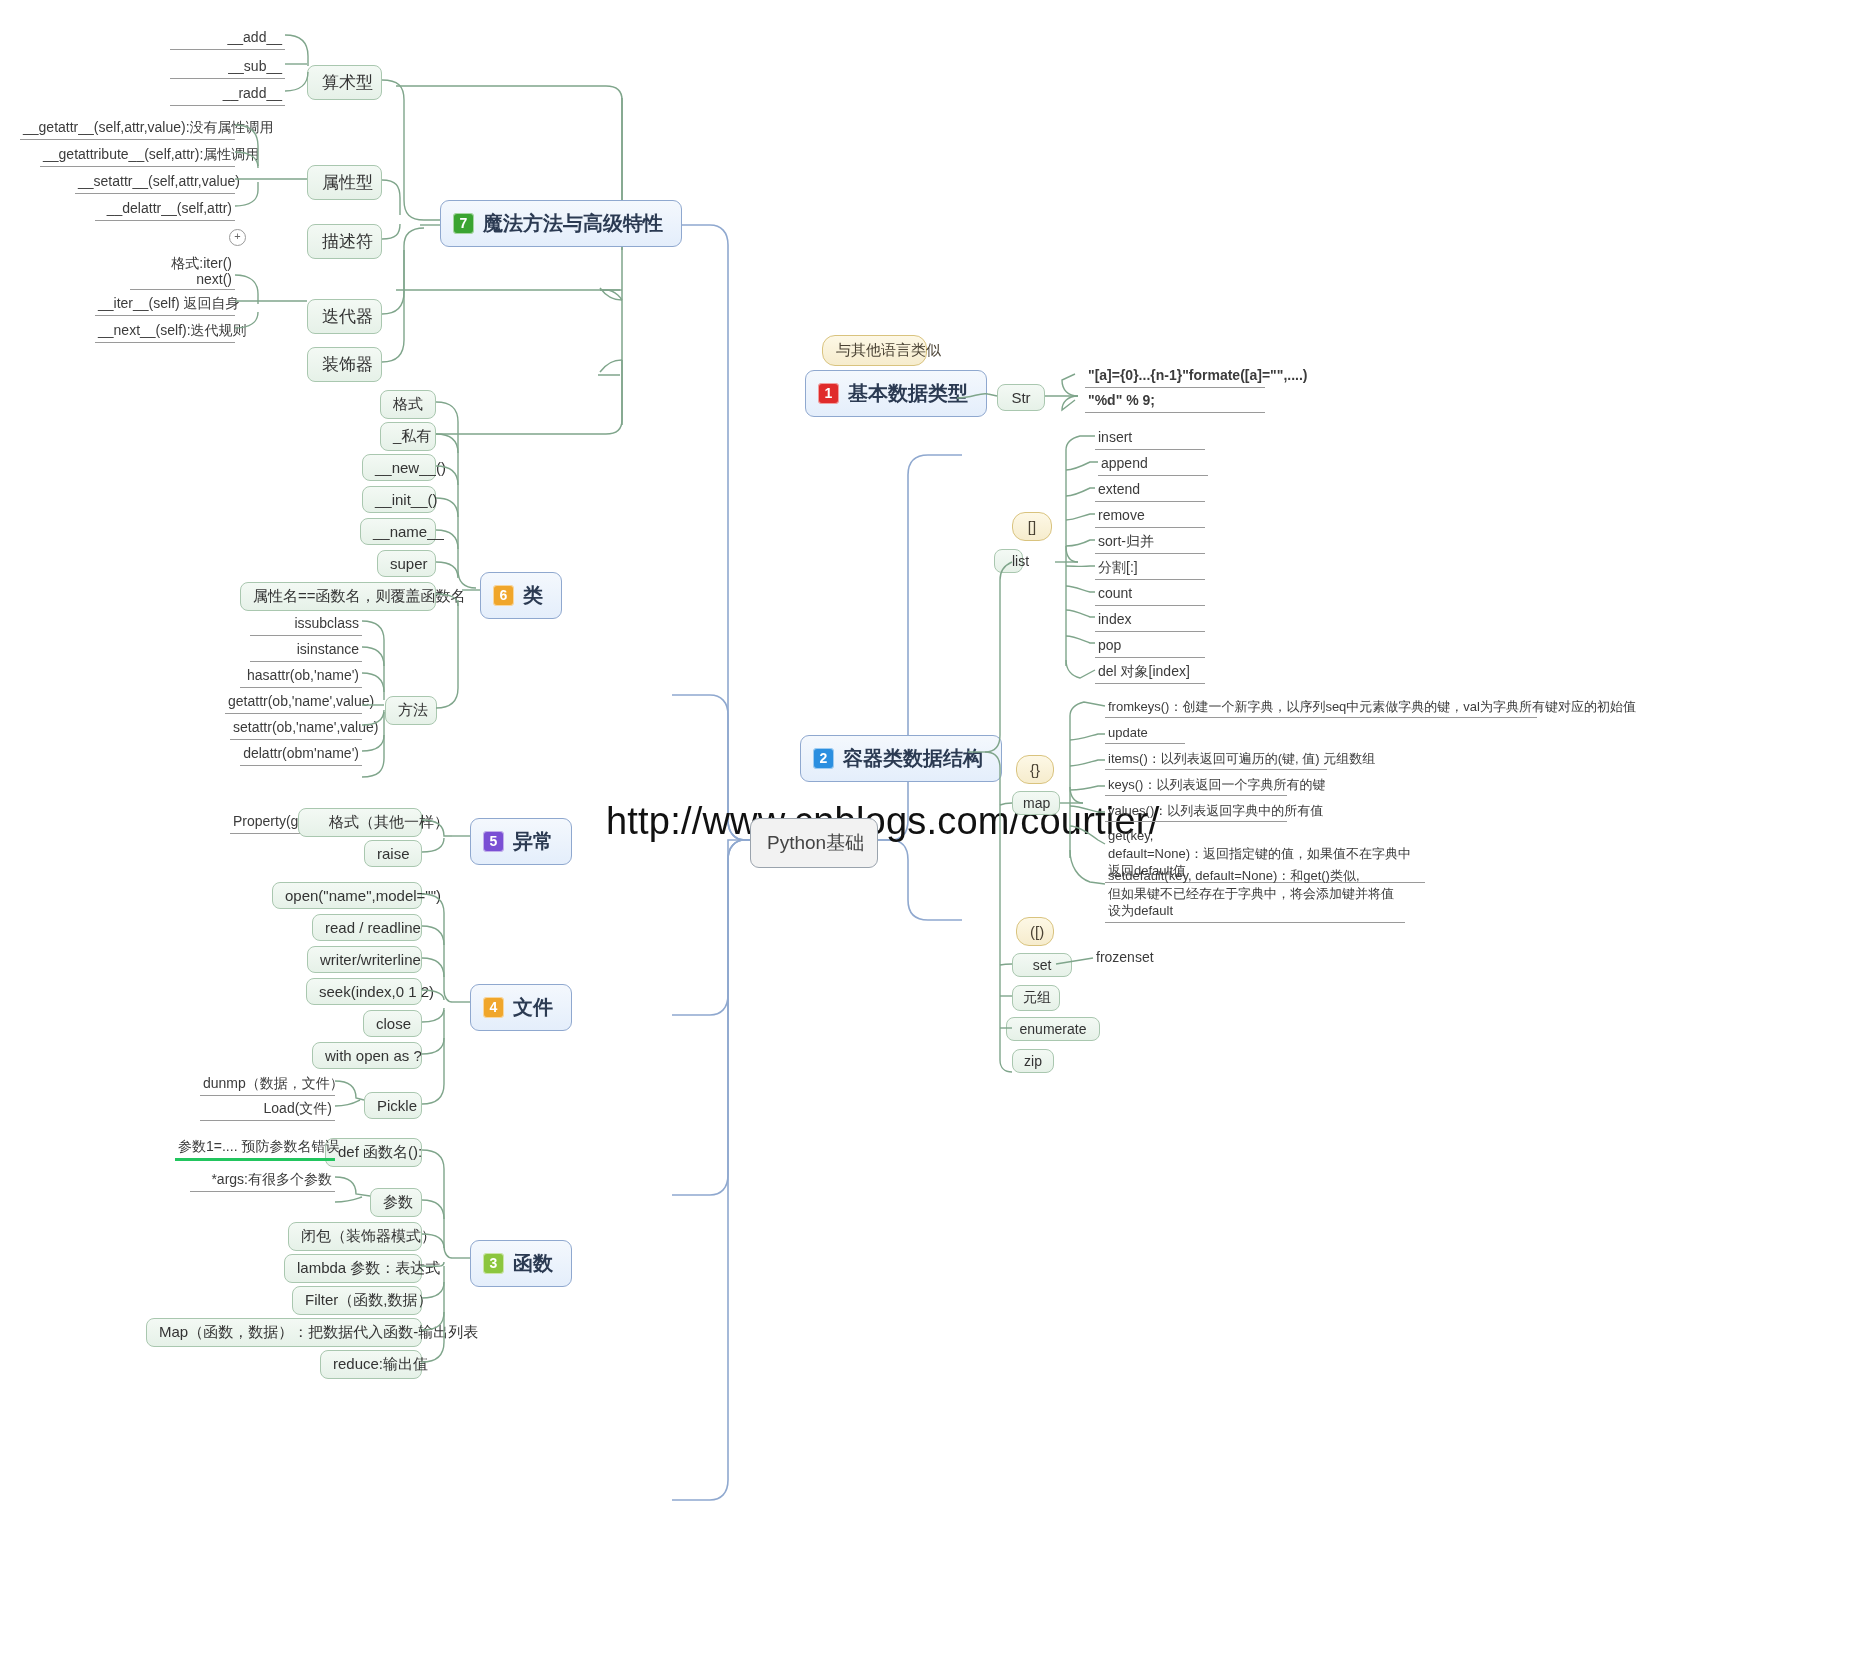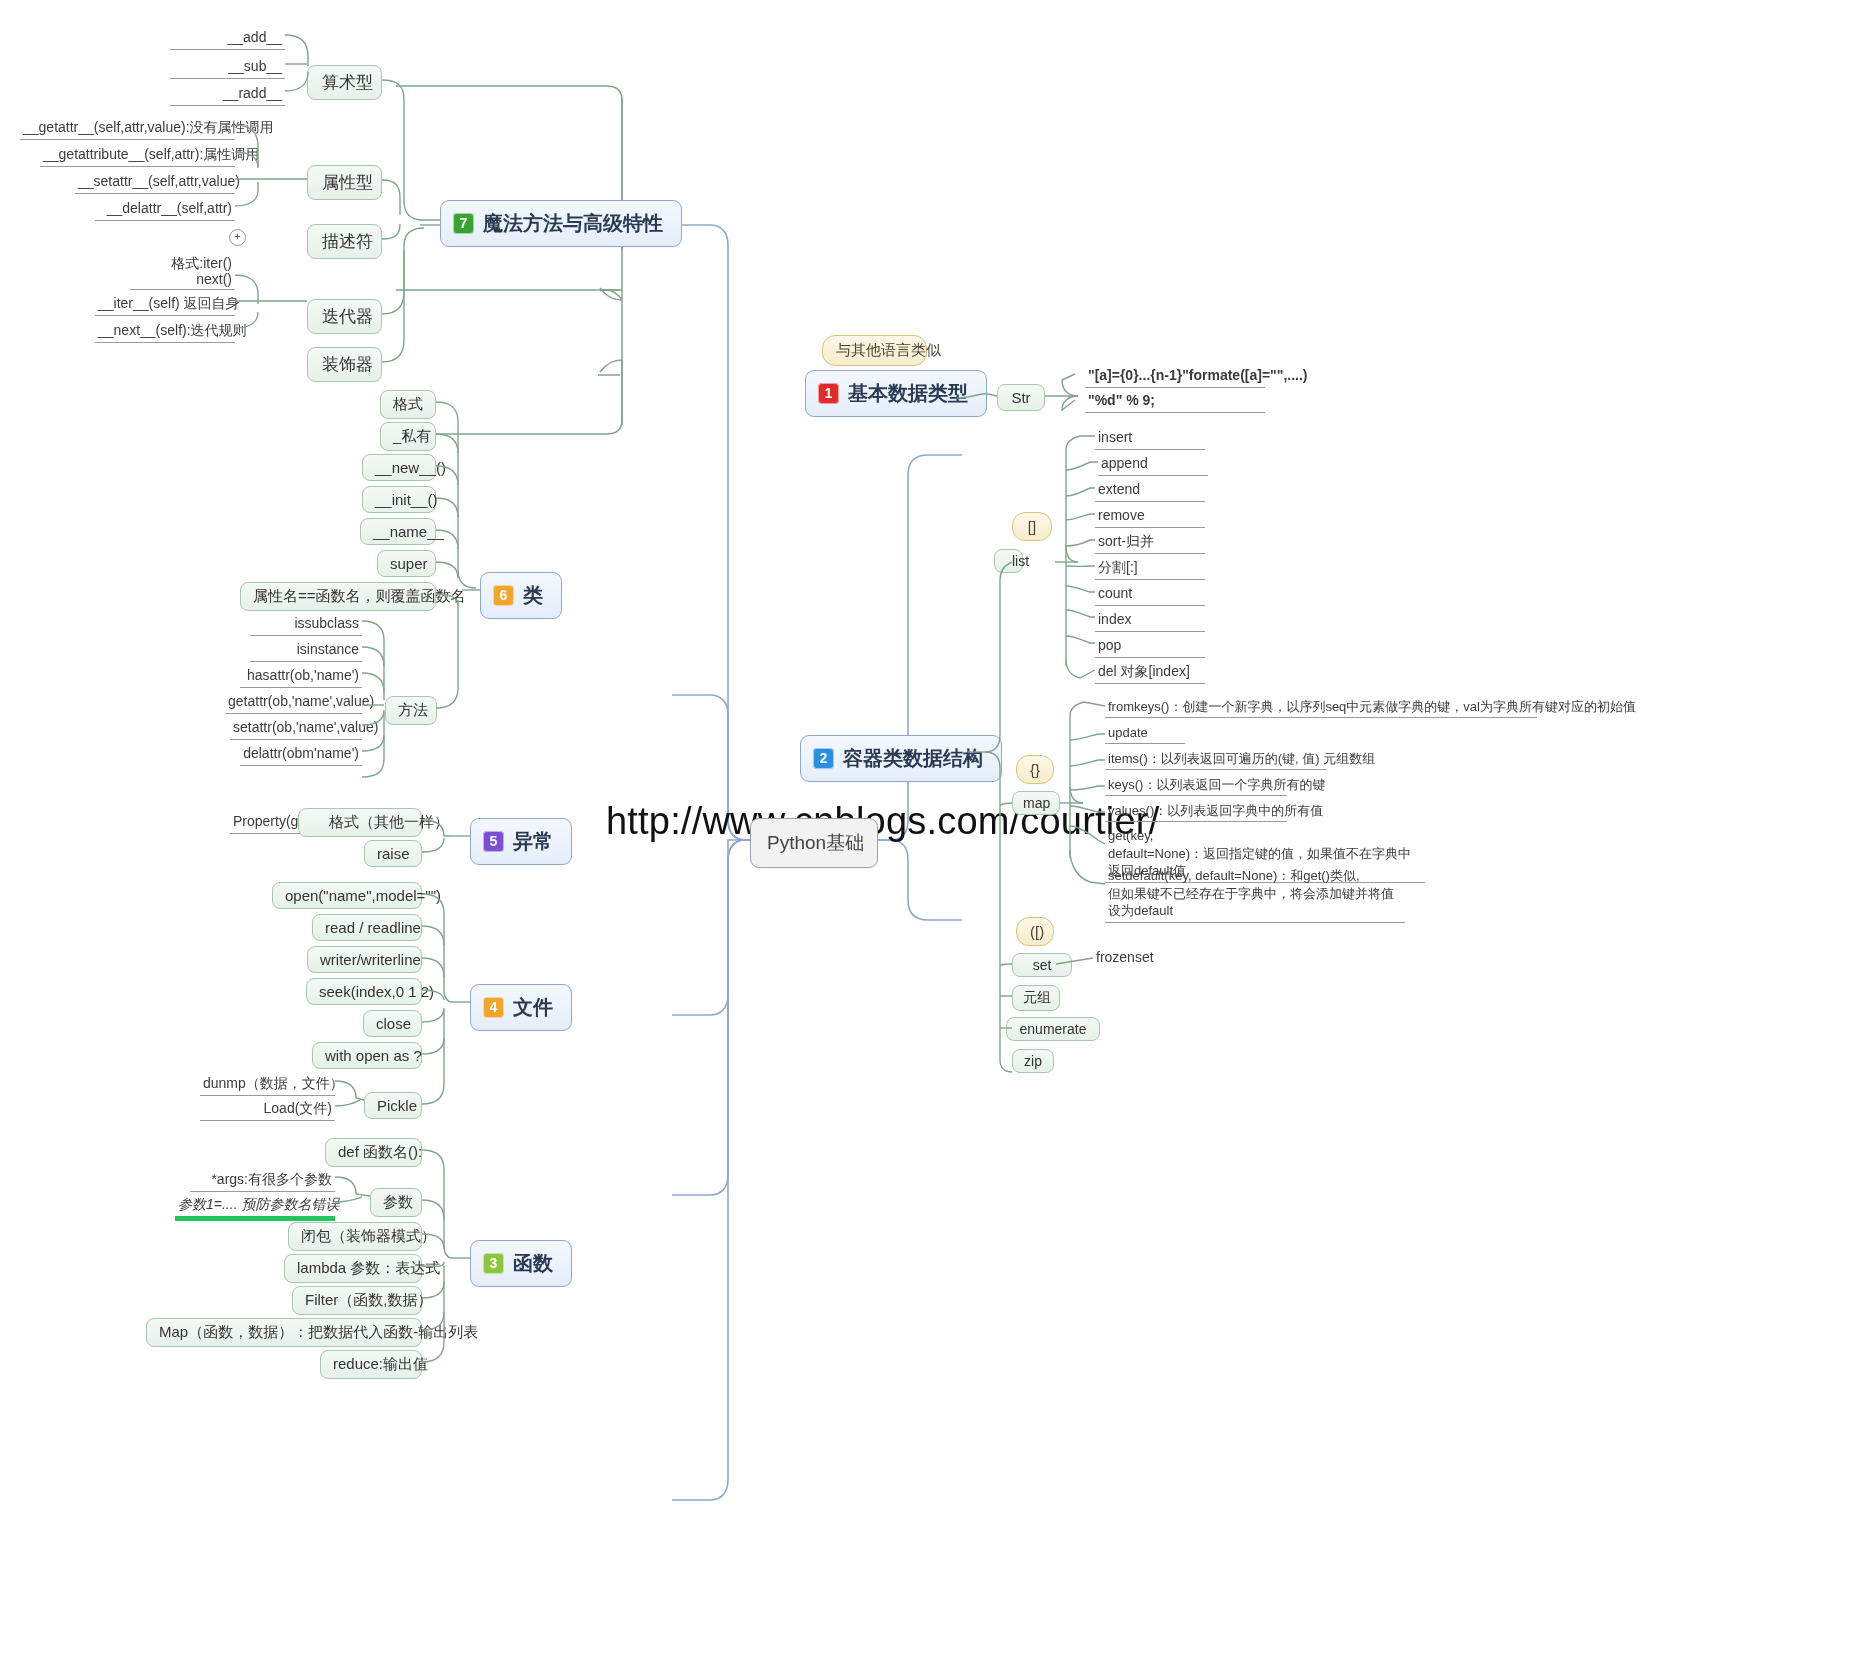--- a/index.html
+++ b/index.html
@@ -188,21 +188,21 @@
   </div>
   <div class="node lvl2 sm" style="left:325px;top:1138px;width:97px;">def 函数名():</div>
   <div class="node lvl2 sm" style="left:288px;top:1222px;width:134px;">闭包（装饰器模式）</div>
   <div class="node lvl2 sm" style="left:284px;top:1254px;width:138px;">lambda 参数：表达式</div>
   <div class="node lvl2 sm" style="left:292px;top:1286px;width:130px;">Filter（函数,数据）</div>
   <div class="node lvl2 sm" style="left:146px;top:1318px;width:276px;">Map（函数，数据）：把数据代入函数-输出列表</div>
   <div class="node lvl2 sm" style="left:320px;top:1350px;width:102px;">reduce:输出值</div>
 
   <div class="node lvl2 sm" style="left:370px;top:1188px;width:52px;">参数</div>
   <div class="node leaf r" style="left:190px;top:1170px;width:145px;border-bottom:1px solid #9a9a9a;">*args:有很多个参数</div>
-  <div class="node leaf r" style="left:175px;top:1195px;width:160px;border-bottom:5px solid #22c55e;font-style:italic;">参数1=.... 预防参数名错误</div>
+  <div class="node leaf r" style="left:175px;top:1137px;width:160px;border-bottom:3px solid #22c55e;">参数1=.... 预防参数名错误</div>
 
   <div class="node note" style="left:822px;top:335px;width:105px;">与其他语言类似</div>
   <div class="node lvl1" style="left:805px;top:370px;">
     <span class="badge" style="background:#e02b2b;">1</span>
     <span>基本数据类型</span>
   </div>
   <div class="node lvl2 sm" style="left:997px;top:384px;width:48px;">Str</div>
   <div class="node leaf" style="left:1085px;top:366px;width:180px;border-bottom:1px solid #9a9a9a;font-weight:bold;">"[a]={0}...{n-1}"formate([a]="",....)</div>
   <div class="node leaf" style="left:1085px;top:391px;width:180px;border-bottom:1px solid #9a9a9a;font-weight:bold;">"%d" % 9;</div>
 

